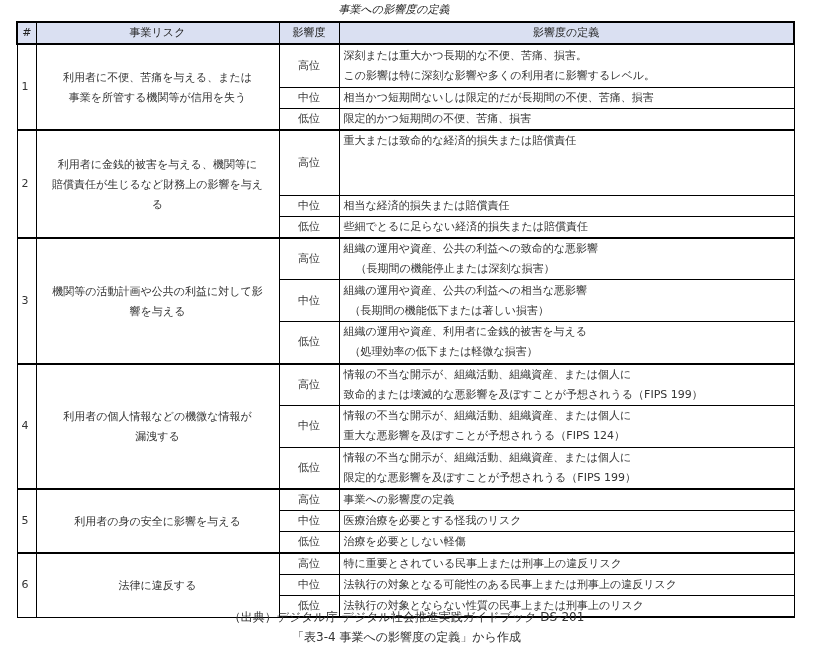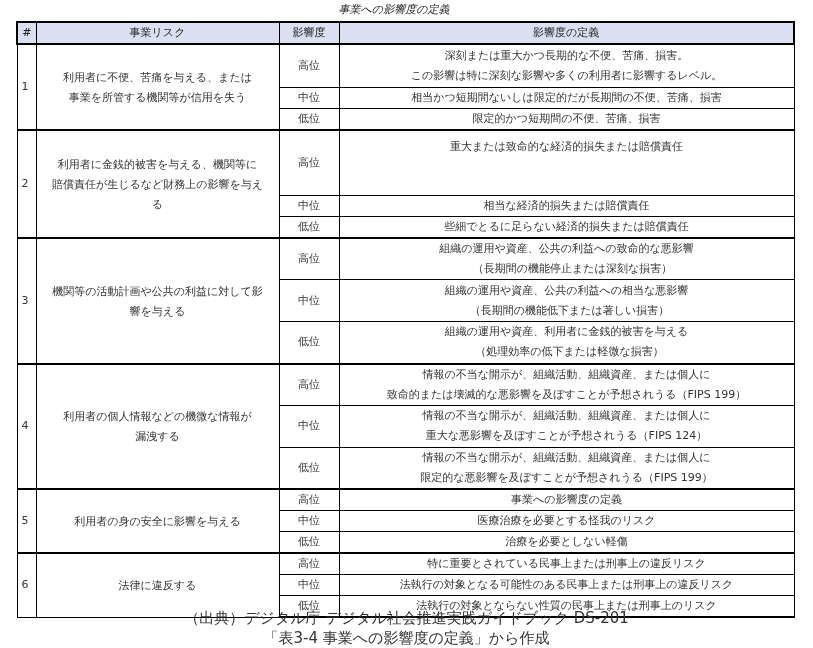--- a/index.html
+++ b/index.html
@@ -35,25 +35,25 @@
   table.impact thead th.col-num { border-left-width: 2px; }
   table.impact thead th.col-def { border-right-width: 2px; }
   td.num { text-align: left; padding-left: 4px; border-left-width: 2px; }
   td.risk { text-align: center; padding: 0 16px; font-family: Liberation Serif, serif; }
   td.level { text-align: center; }
   td.def { text-align: left; padding-left: 3px; border-right-width: 2px; white-space: nowrap; }
   tr.group-start > td { border-top-width: 2px; }
   tr.last-row > td { border-bottom-width: 2px; }
   .footer {
     position: absolute; left: 0; width: 813px; text-align: center;
-    font-size: 15px; color: #333;
+    font-size: 12px; color: #333;
   }
   .f1 { top: 609px; }
   .f2 { top: 629px; }
-  .line { display: block; text-align: center; }
+  .line { display: block; }
 </style>
 </head>
 <body>
 
 <div class="title">事業への影響度の定義</div>
 
 <table class="impact">
   <colgroup>
     <col style="width:19px">
     <col style="width:243px">
@@ -94,21 +94,21 @@
         </td>
       </tr>
       <tr class="group-start" style="height: 66px;">
         <td class="num" rowspan="3">2</td>
         <td class="risk" rowspan="3">
           <span class="line">利用者に金銭的被害を与える、機関等に</span>
           <span class="line">賠償責任が生じるなど財務上の影響を与え</span>
           <span class="line">る</span>
         </td>
         <td class="level">高位</td>
-        <td class="def" style="vertical-align: top; padding-top: 6px;">
+        <td class="def" style="vertical-align: top; padding-top: 0;">
           <span class="line">重大または致命的な経済的損失または賠償責任</span>
         </td>
       </tr>
       <tr style="height: 21px;">
         <td class="level">中位</td>
         <td class="def">
           <span class="line">相当な経済的損失または賠償責任</span>
         </td>
       </tr>
       <tr style="height: 20px;">

